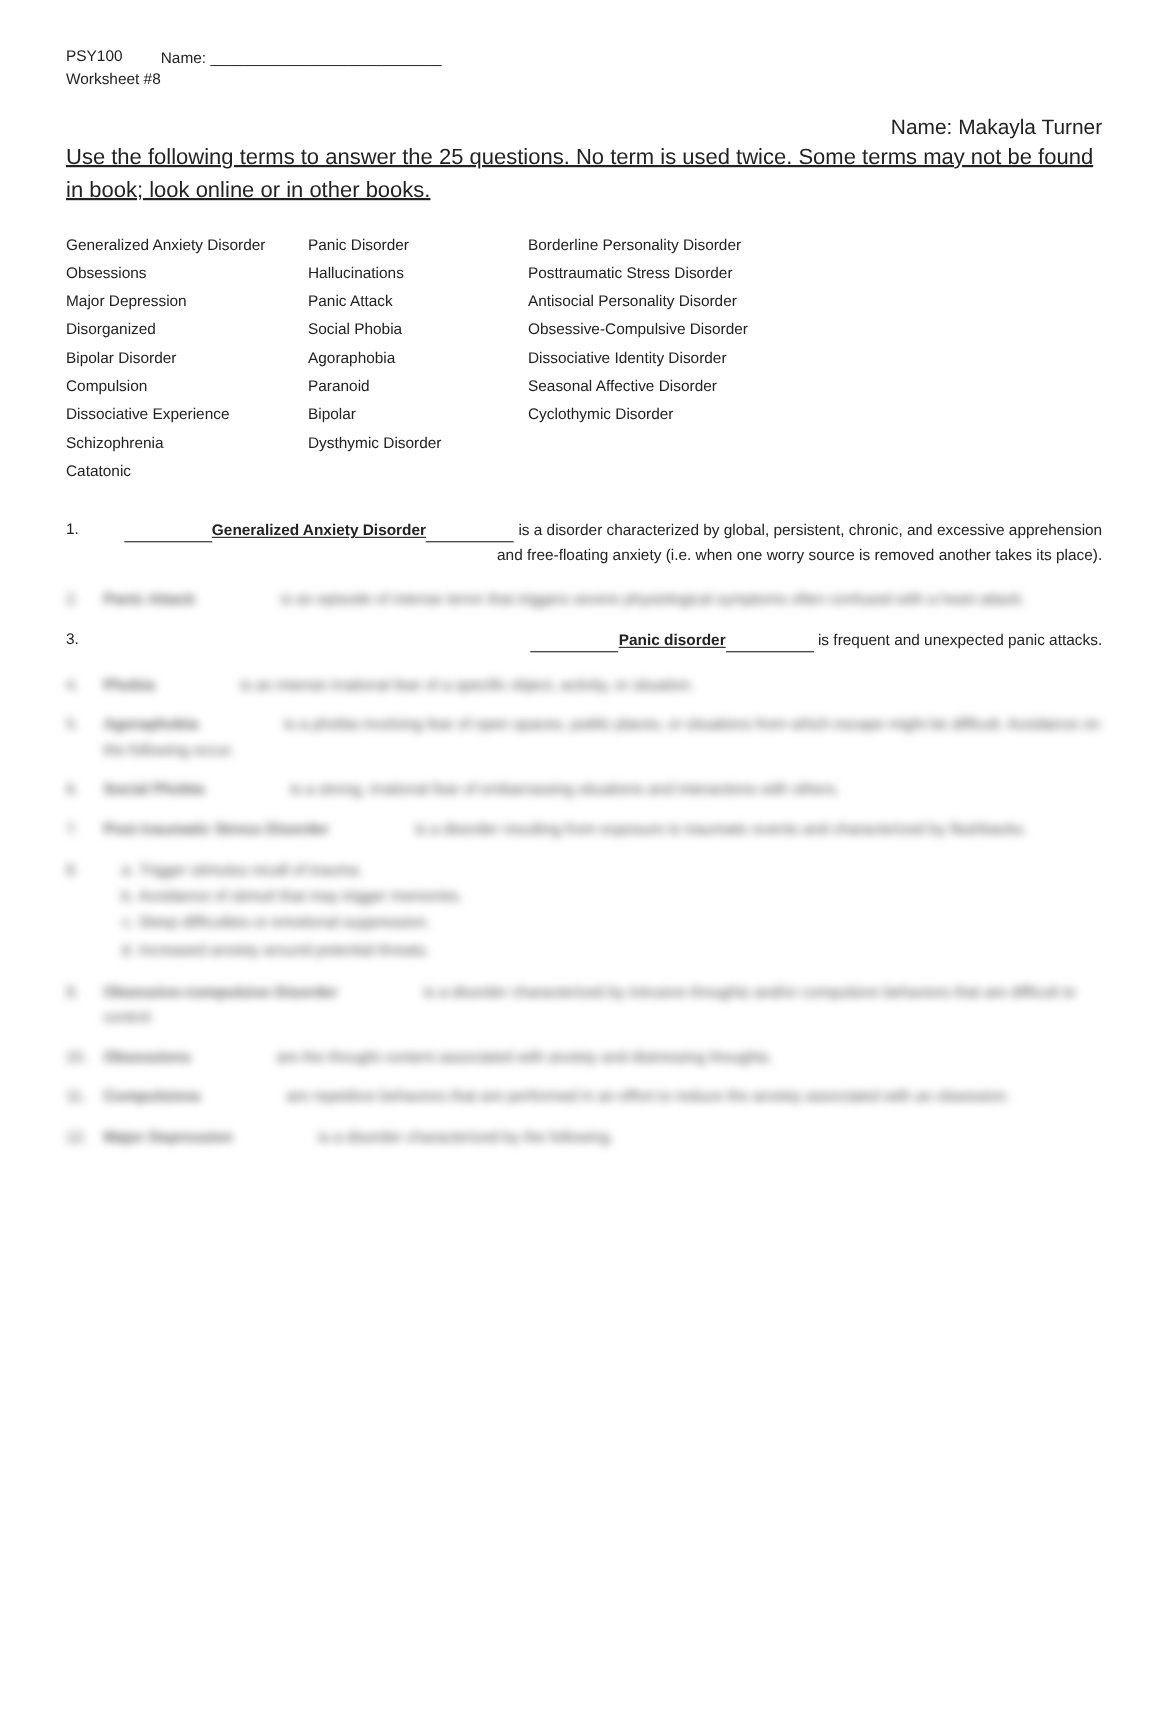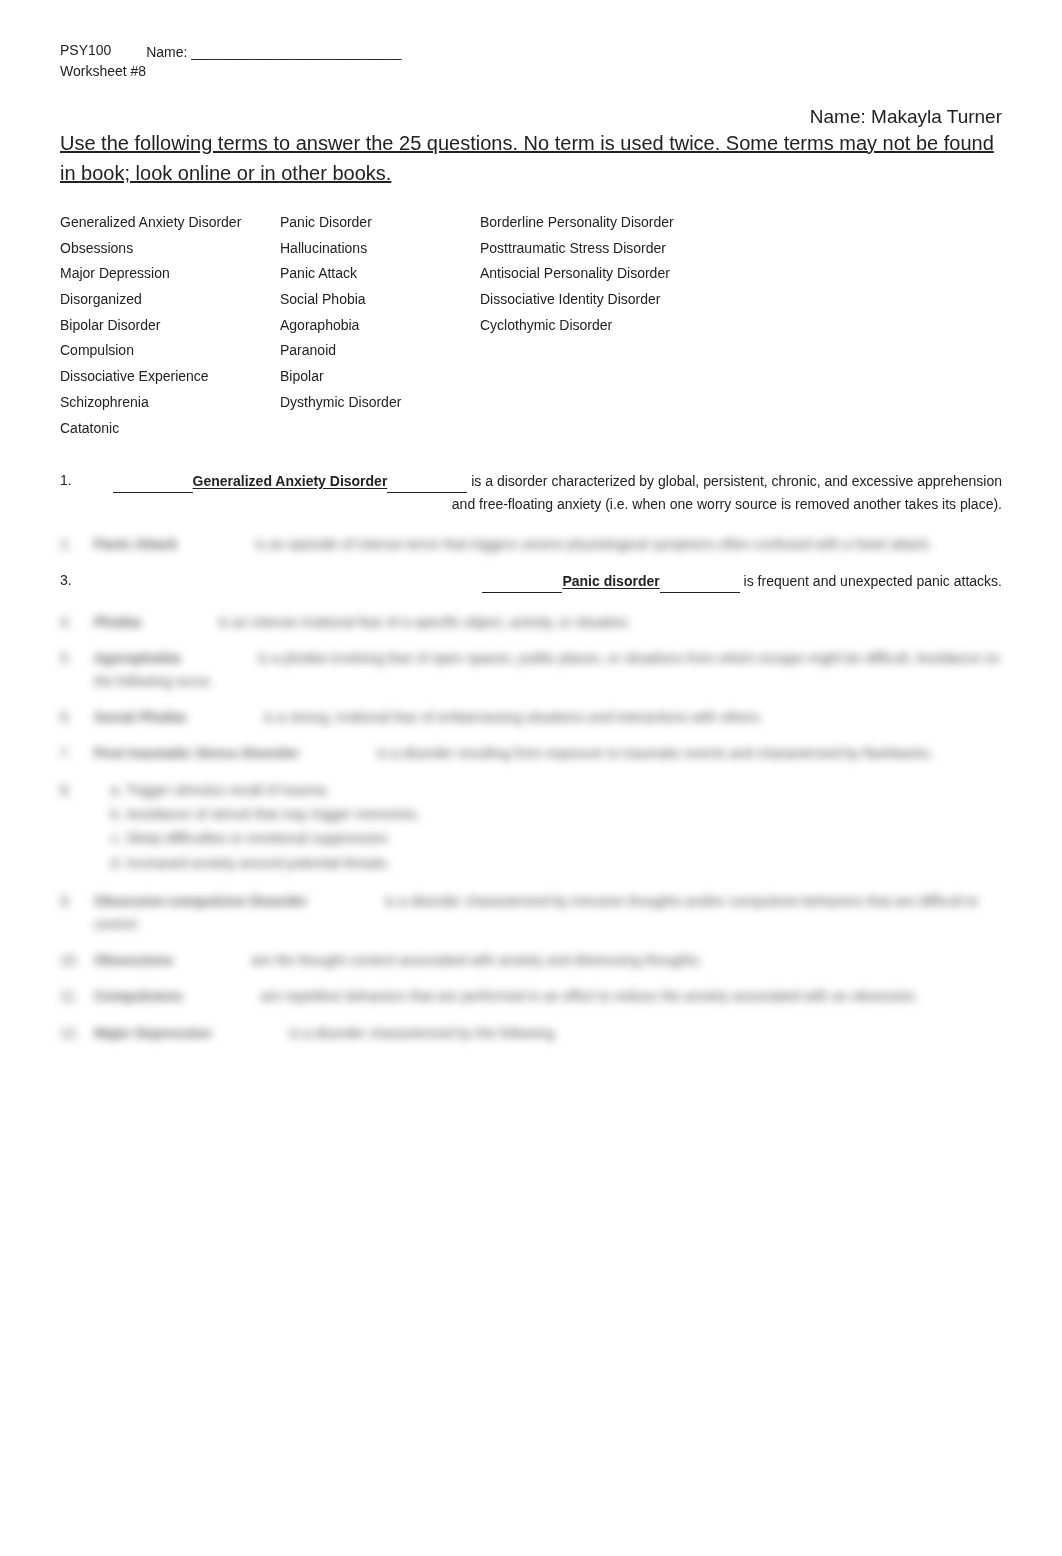--- a/index.html
+++ b/index.html
@@ -136,21 +136,23 @@
     <div class="term">Agoraphobia</div>
     <div class="term">Paranoid</div>
     <div class="term">Bipolar</div>
     <div class="term">Dysthymic Disorder</div>
   </div>
 
   <div>
     <div class="term">Borderline Personality Disorder</div>
     <div class="term">Posttraumatic Stress Disorder</div>
     <div class="term">Antisocial Personality Disorder</div>
+    <div class="term">Obsessive-Compulsive Disorder</div>
     <div class="term">Dissociative Identity Disorder</div>
+    <div class="term">Seasonal Affective Disorder</div>
     <div class="term">Cyclothymic Disorder</div>
   </div>
 </div>
 
 <div class="questions-section">
 
   <div class="question">
     <span class="question-number">1.</span>
     <div class="question-body">
       <span class="answer-blank">&nbsp;&nbsp;&nbsp;&nbsp;&nbsp;&nbsp;&nbsp;&nbsp;&nbsp;</span><span class="answer-text">Generalized Anxiety Disorder</span><span class="answer-blank">&nbsp;&nbsp;&nbsp;&nbsp;&nbsp;&nbsp;&nbsp;&nbsp;&nbsp;&nbsp;&nbsp;&nbsp;&nbsp;&nbsp;&nbsp;&nbsp;&nbsp;&nbsp;&nbsp;&nbsp;</span>

